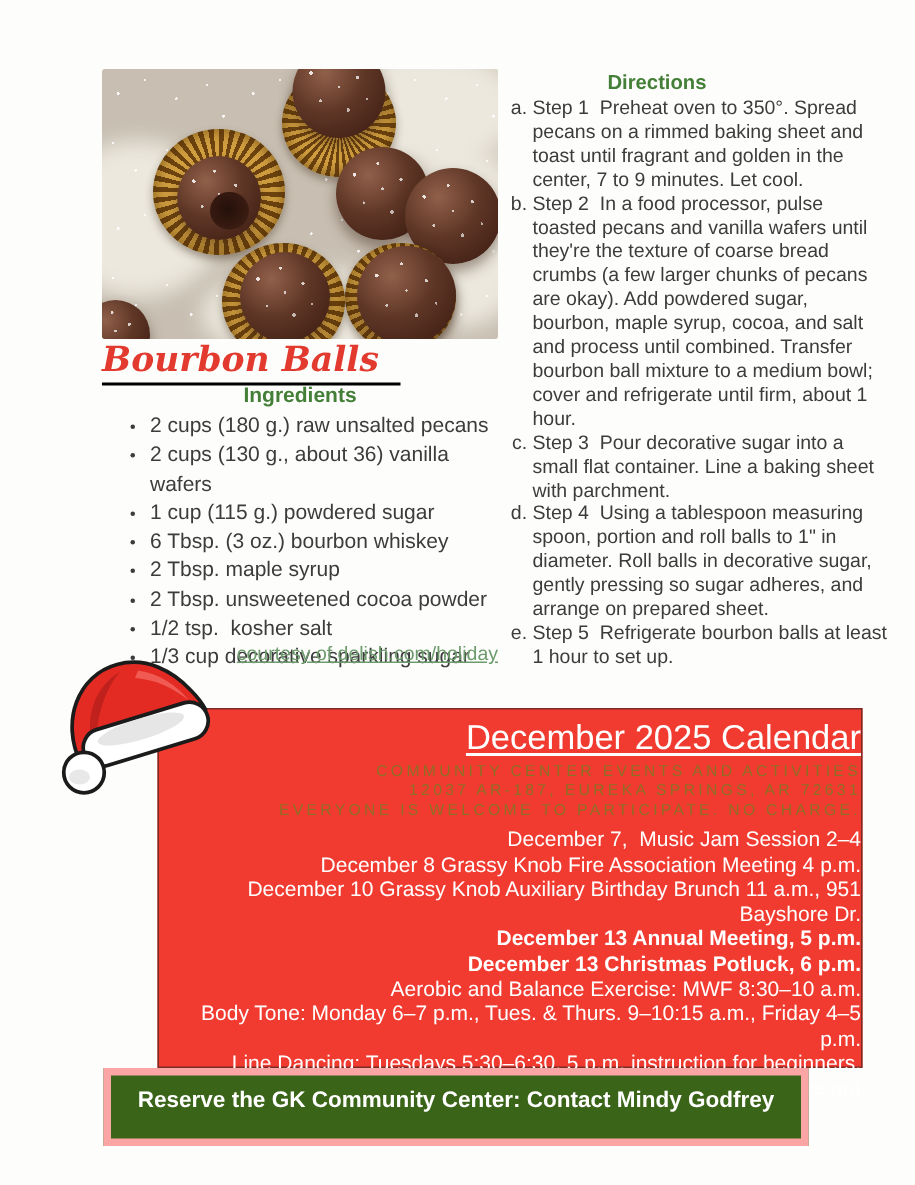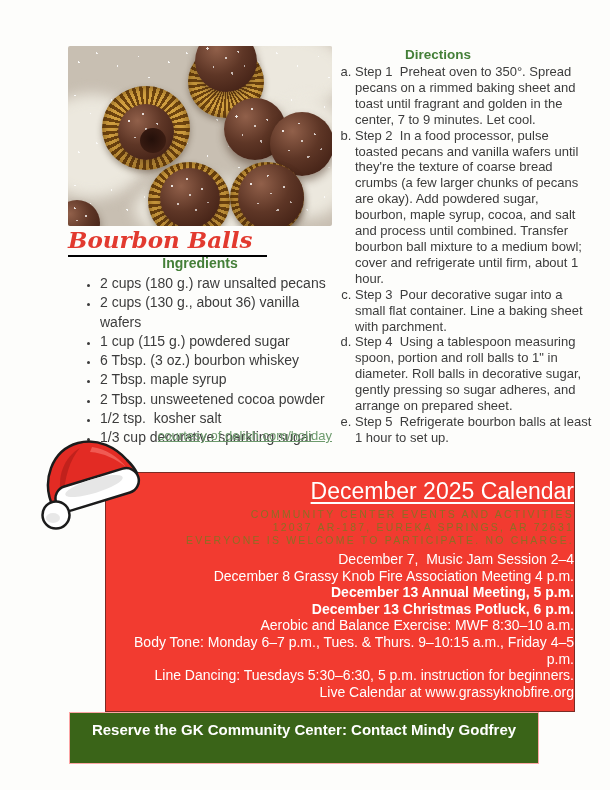--- a/index.html
+++ b/index.html
@@ -109,21 +109,21 @@
     font-size:10.5px; font-weight:normal; letter-spacing:2.2px;
     line-height:13px; color:#8e6d24;
   }
   .calendar-events { margin-top:4px; }
   .event-line { font-size:14px; line-height:16.6px; white-space:pre-wrap; color:#ffffff; }
   .event-line.bold { font-weight:bold; }
 
   
   .calendar-footer {
     position:absolute; left:69px; top:712px; width:470px; height:52px;
-    background:#3a6418; border:1px solid #fca5a5; text-align:center; color:#fff;
+    background:#3a6418; border:5px solid #fca5a5; text-align:center; color:#fff;
     padding-top:6px;
   }
   .footer-line { font-size:15px; font-weight:bold; line-height:21px; }
 
   
   .santa-hat { position:absolute; left:32px; top:437px; width:122px; height:98px; z-index:5; }
 </style>
 </head>
 <body>
 
@@ -198,20 +198,21 @@
         <div class="subtitle-line">12037 AR-187, EUREKA SPRINGS, AR 72631</div>
 
         <div class="subtitle-line">EVERYONE IS WELCOME TO PARTICIPATE. NO CHARGE.</div>
       </div>
     <div class="calendar-events">
 
         <div class="event-line">December 7,  Music Jam Session 2–4</div>
 
         <div class="event-line">December 8 Grassy Knob Fire Association Meeting 4 p.m.</div>
 
+        <div class="event-line">December 10 Grassy Knob Auxiliary Birthday Brunch 11 a.m., 951 Bayshore Dr.</div>
 
         <div class="event-line bold">December 13 Annual Meeting, 5 p.m.</div>
 
         <div class="event-line bold">December 13 Christmas Potluck, 6 p.m.</div>
 
 
         <div class="event-line">Aerobic and Balance Exercise: MWF 8:30–10 a.m.</div>
 
         <div class="event-line">Body Tone: Monday 6–7 p.m., Tues. &amp; Thurs. 9–10:15 a.m., Friday 4–5 p.m.</div>
 

